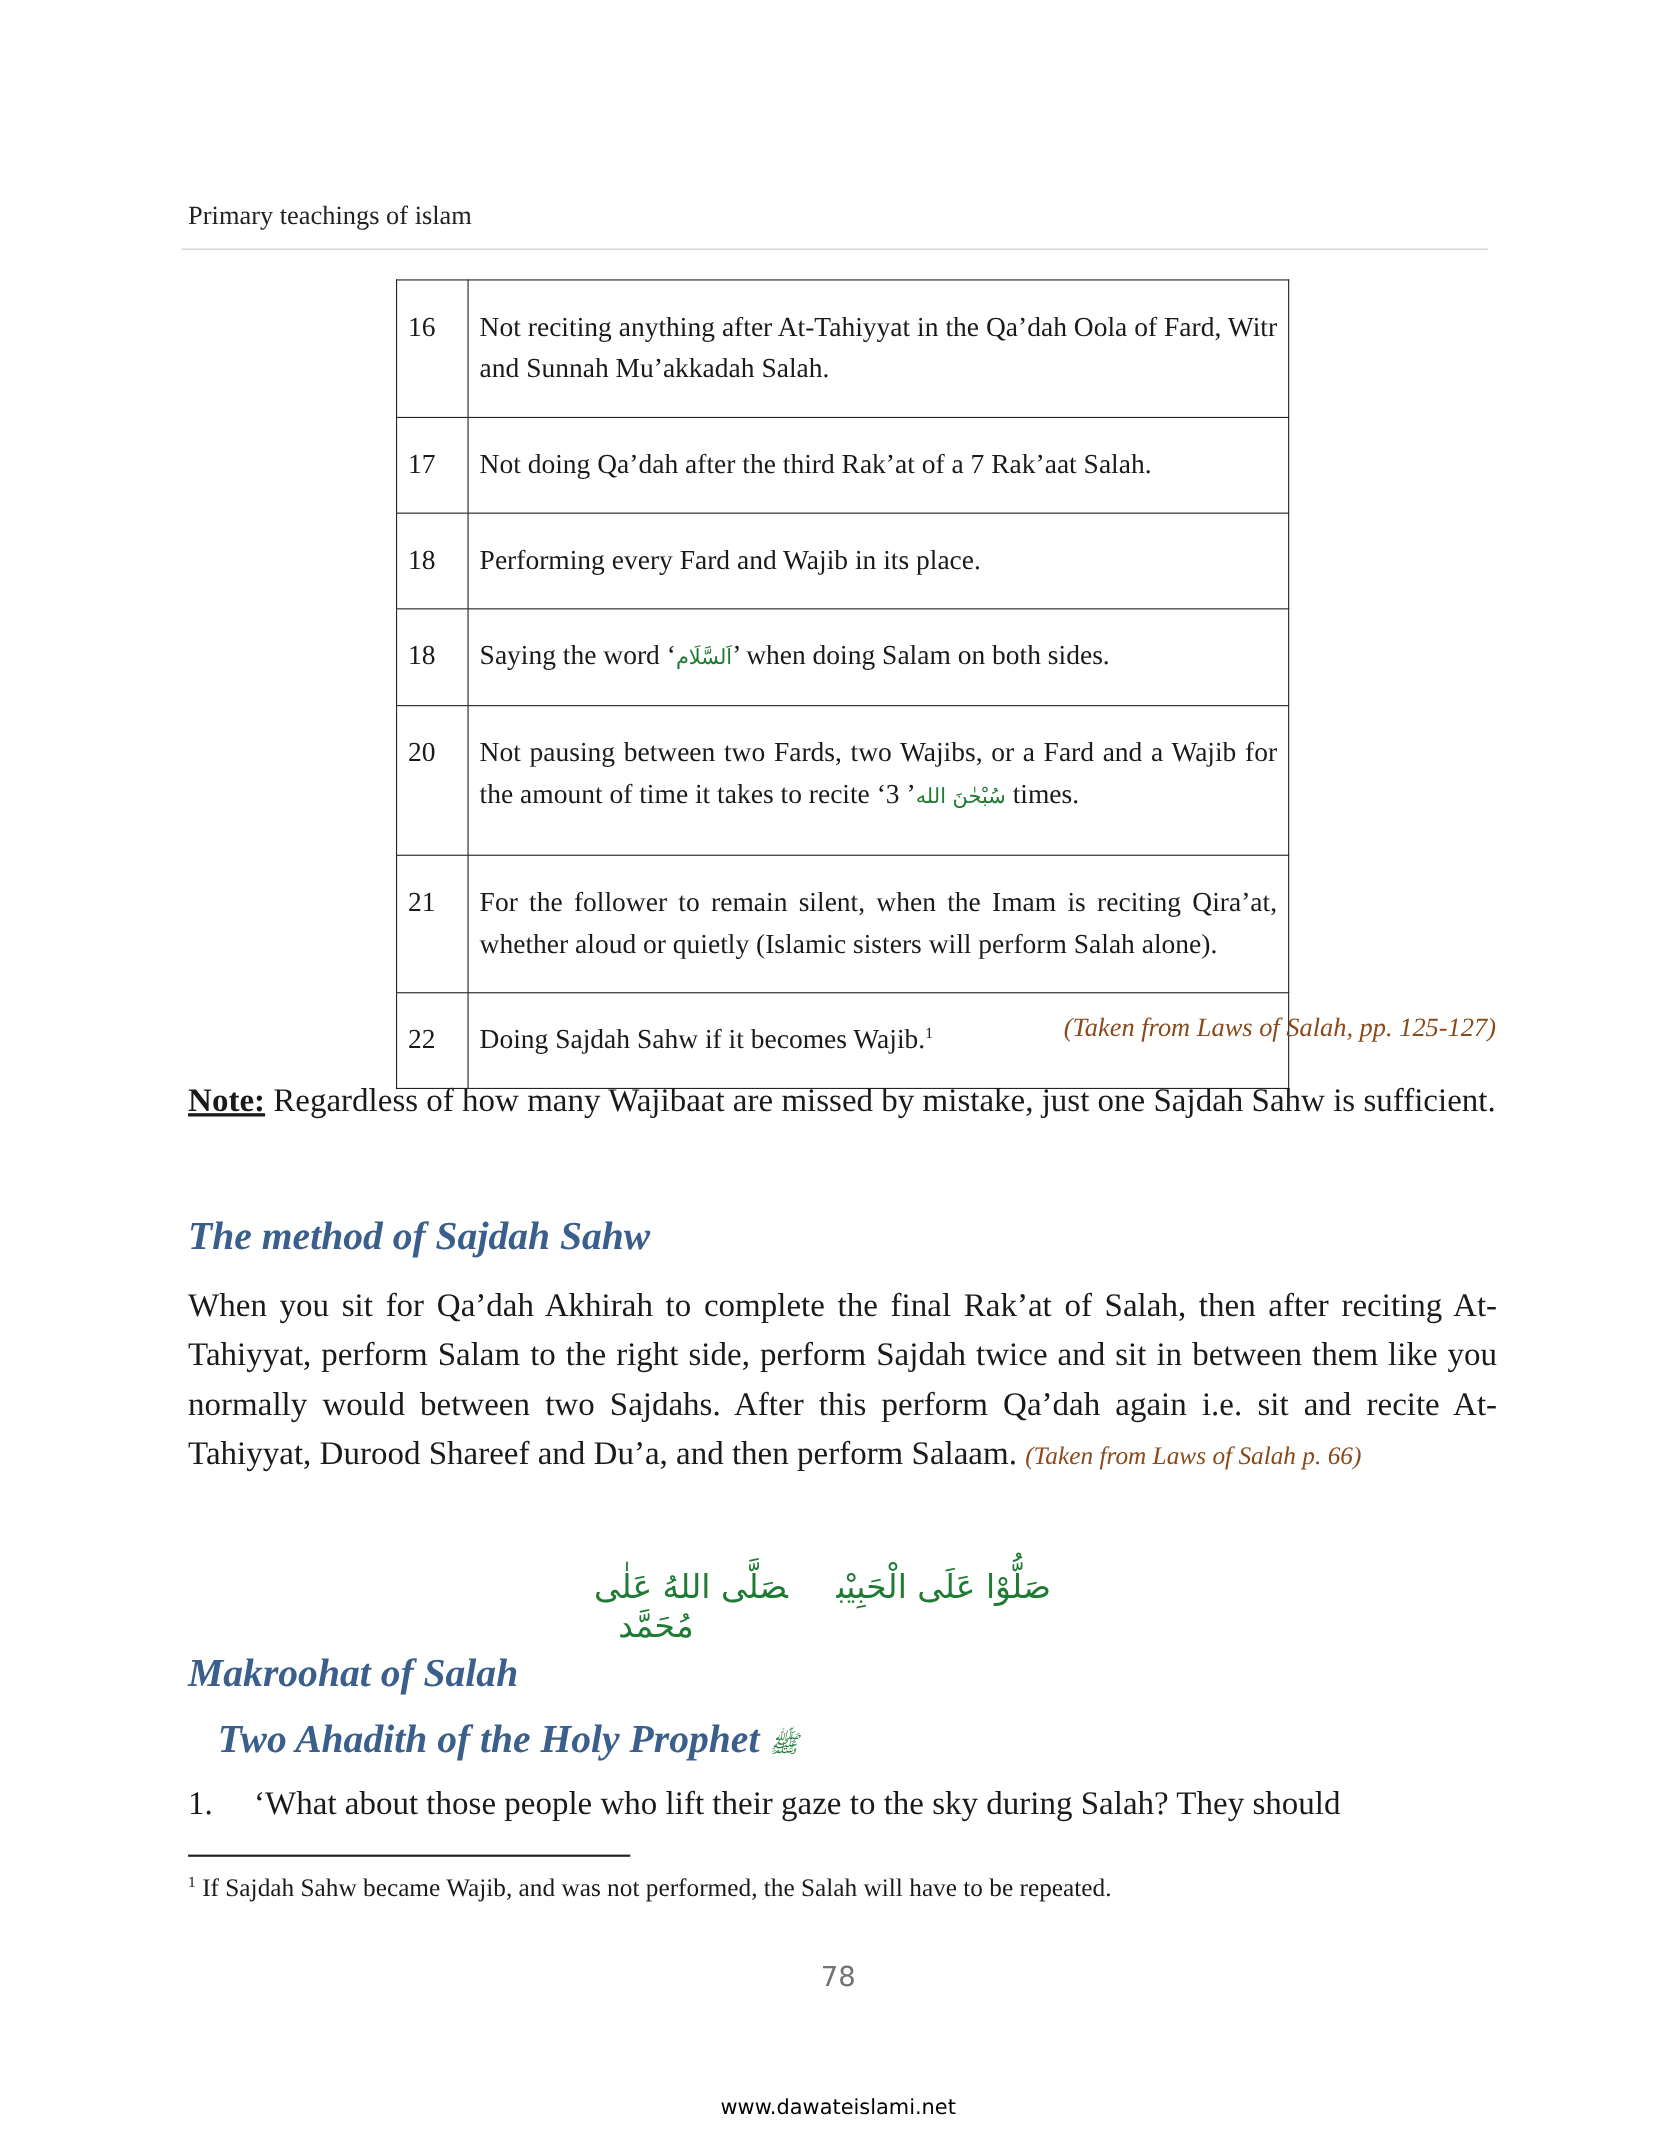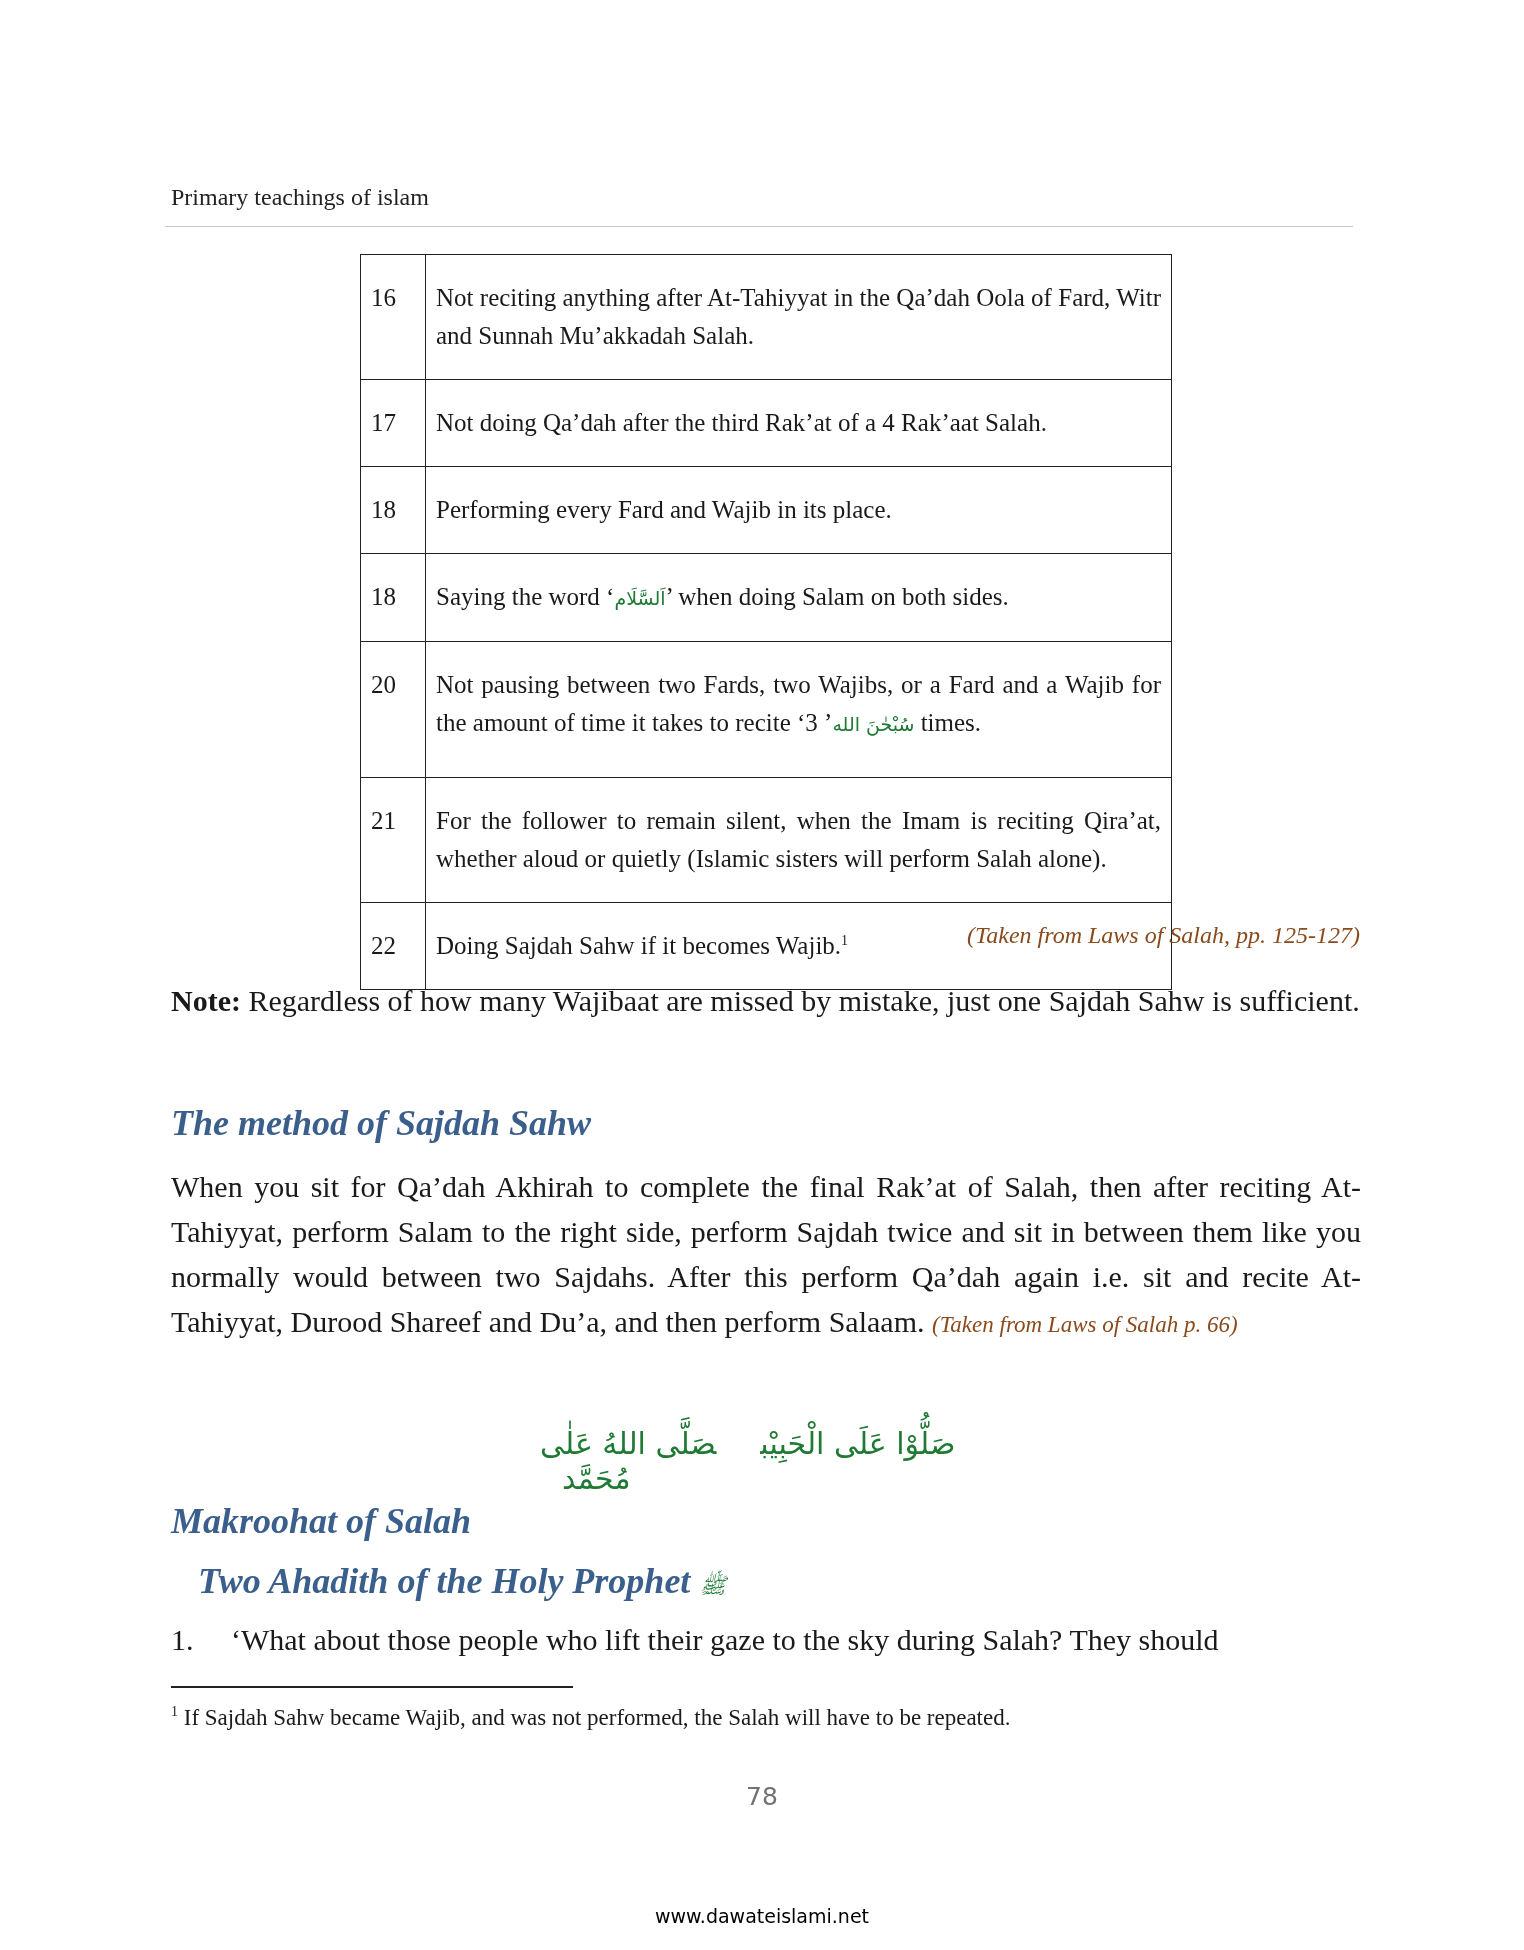--- a/index.html
+++ b/index.html
@@ -14,21 +14,21 @@
   #wajib-table td.num { width: 44px; padding-left: 10px; }
   #wajib-table td.txt { text-align: justify; }
   .arabic-green { color: #1f7a34; font-family: "DejaVu Sans", sans-serif; font-size: 19px; }
   sup.fn { font-size: 14px; vertical-align: super; line-height: 0; }
 
   .cite { color: #8a4a1c; font-style: italic; }
   #table-citation { right: 164px; top: 922px; font-size: 24px; }
 
   .para { left: 171px; width: 1190px; font-size: 30px; line-height: 45px; text-align: justify; }
   #note-para { top: 978px; }
-  #note-para b { font-weight: bold; }
+  #note-para b { font-weight: bold; text-decoration: underline; }
   #method-para { top: 1164px; }
   #method-para .cite { font-size: 23px; }
 
   .heading { left: 171px; font-size: 36px; font-weight: bold; color: #3b5f8c; font-style: italic; }
   #heading-method { top: 1102px; }
   #heading-makroohat { top: 1500px; }
   #heading-ahadith { top: 1560px; margin-left: 27px; }
   #salawat-icon { font-size: 22px; color: #1f7a34; font-family: "DejaVu Sans", sans-serif; font-weight: normal; }
 
   #durood-line { left: 540px; top: 1426px; width: 460px; text-align: left; font-family: "DejaVu Sans", sans-serif;
@@ -52,21 +52,21 @@
 <div class="abs" id="header-rule"></div>
 
 <table class="abs" id="wajib-table">
   <tbody>
     <tr>
       <td class="num">16</td>
       <td class="txt">Not reciting anything after At-Tahiyyat in the Qa’dah Oola of Fard, Witr and Sunnah Mu’akkadah Salah.</td>
     </tr>
     <tr>
       <td class="num">17</td>
-      <td class="txt">Not doing Qa’dah after the third Rak’at of a 4 Rak’aat Salah.</td>
+      <td class="txt">Not doing Qa’dah after the third Rak’at of a 7 Rak’aat Salah.</td>
     </tr>
     <tr>
       <td class="num">18</td>
       <td class="txt">Performing every Fard and Wajib in its place.</td>
     </tr>
     <tr>
       <td class="num">18</td>
       <td class="txt"><span>Saying the word ‘</span><span class="arabic-green">اَلسَّلَام</span><span>’ when doing Salam on both sides.</span></td>
     </tr>
     <tr>

